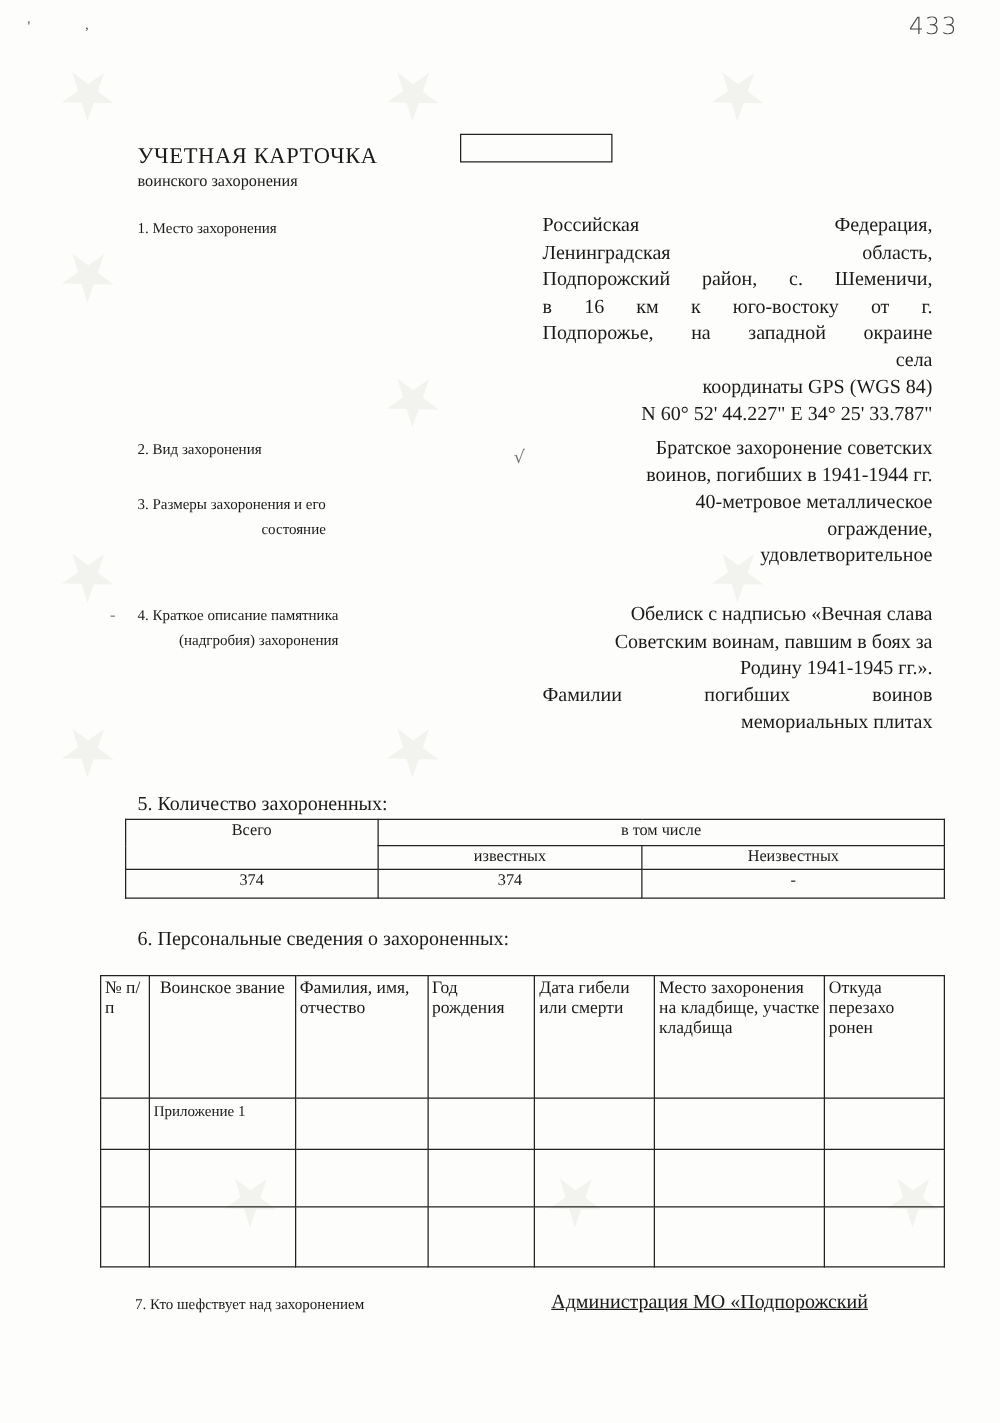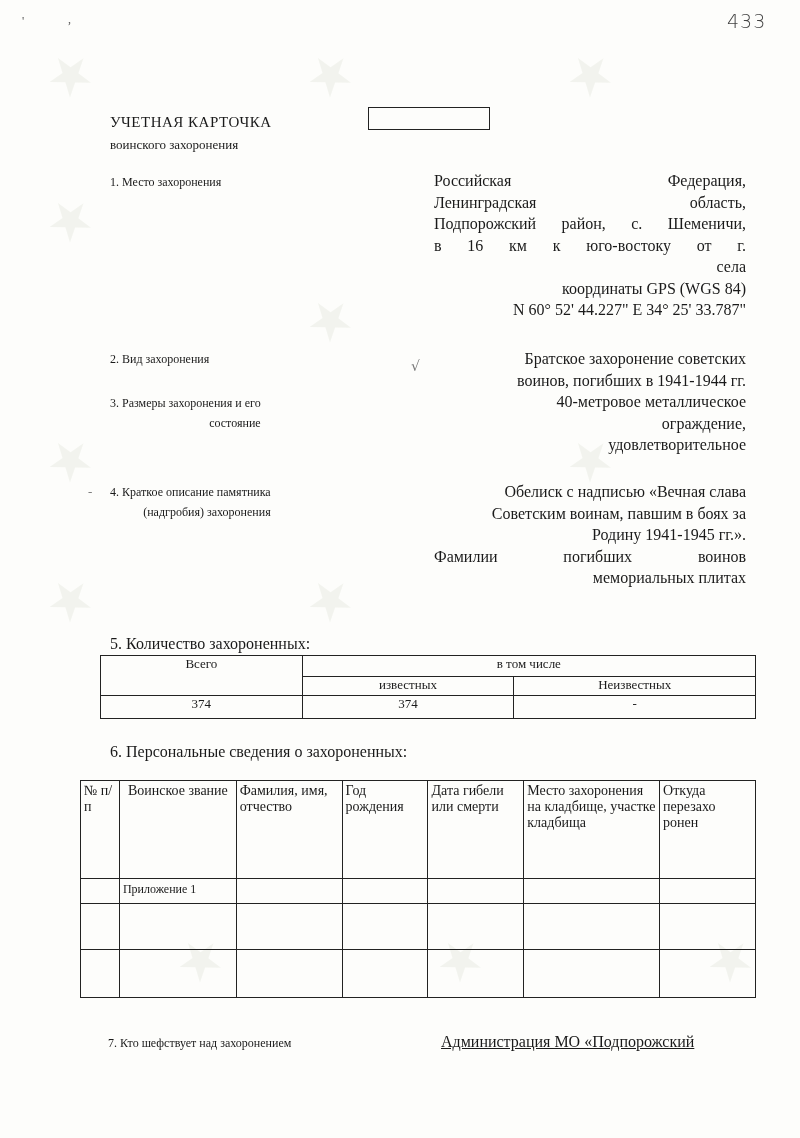--- a/index.html
+++ b/index.html
@@ -11,21 +11,21 @@
     }
     .abs { position: absolute; }
     .wm {
       position: absolute; width: 60px; height: 60px; opacity: 0.06;
       color: #556b2f; font-size: 54px; line-height: 60px; text-align: center;
       transform: rotate(-35deg);
     }
     .page-num { left: 727px; top: 10px; font-family: "DejaVu Sans", sans-serif; font-size: 19px; color: #444; font-weight: 300; letter-spacing: 1px; }
     .mark1 { left: 22px; top: 14px; font-size: 12px; color: #555; }
     .mark2 { left: 68px; top: 12px; font-size: 12px; color: #555; }
-    .title { left: 110px; top: 114px; font-size: 15px; letter-spacing: 0.5px; }
+    .title { left: 110px; top: 114px; font-size: 18px; letter-spacing: 0.5px; }
     .subtitle { left: 110px; top: 137px; font-size: 13px; }
     .num-box { left: 368px; top: 107px; width: 120px; height: 21px; border: 1px solid #222; }
     .label { font-size: 12px; line-height: 20px; }
     .value { font-size: 16px; line-height: 21.5px; width: 312px; text-align: justify; }
     .jline { display: block; text-align: justify; text-align-last: justify; }
     .lline { display: block; text-align: right; }
     .check { left: 411px; top: 358px; font-size: 14px; color: #777; font-family: "DejaVu Sans", sans-serif; }
     .dash { left: 88px; top: 484px; font-size: 13px; color: #777; }
     table { border-collapse: collapse; position: absolute; }
     td { border: 1.3px solid #222; padding: 0; vertical-align: top; }
@@ -59,20 +59,21 @@
 <div class="abs title">УЧЕТНАЯ  КАРТОЧКА</div>
 <div class="abs subtitle">воинского захоронения</div>
 <div class="abs num-box"></div>
 
 <div class="abs label" style="left:110px;top:172px">1.   Место захоронения</div>
 <div class="abs value" style="left:434px;top:170px">
   <span class="jline">Российская Федерация,</span>
   <span class="jline">Ленинградская область,</span>
   <span class="jline">Подпорожский район, с. Шеменичи,</span>
   <span class="jline">в 16 км к юго-востоку от г.</span>
+  <span class="jline">Подпорожье, на западной окраине</span>
   <span class="lline">села</span>
   <span class="lline">координаты  GPS (WGS 84)</span>
   <span class="lline">N 60° 52' 44.227" E 34° 25' 33.787"</span>
 </div>
 
 <div class="abs label" style="left:110px;top:349px">2. Вид захоронения</div>
 <div class="abs check">√</div>
 <div class="abs value" style="left:434px;top:348px">
   <span class="lline">Братское захоронение советских</span>
   <span class="lline">воинов, погибших в 1941-1944 гг.</span>
@@ -139,21 +140,21 @@
   <tbody>
       <tr style="height:98px">
     <td>№ п/п</td>
     <td style="padding-left:8px">Воинское звание</td>
     <td>Фамилия, имя, отчество</td>
     <td>Год рождения</td>
     <td>Дата гибели или смерти</td>
     <td>Место захоронения на кладбище, участке кладбища</td>
     <td>Откуда перезахо ронен</td>
   </tr>
-  <tr style="height:25px;font-size:12px">
+  <tr style="height:41px;font-size:12px">
     <td></td>
     <td>Приложение 1</td>
     <td></td>
     <td></td>
     <td></td>
     <td></td>
     <td></td>
   </tr>
   <tr style="height:46px">
     <td></td>

